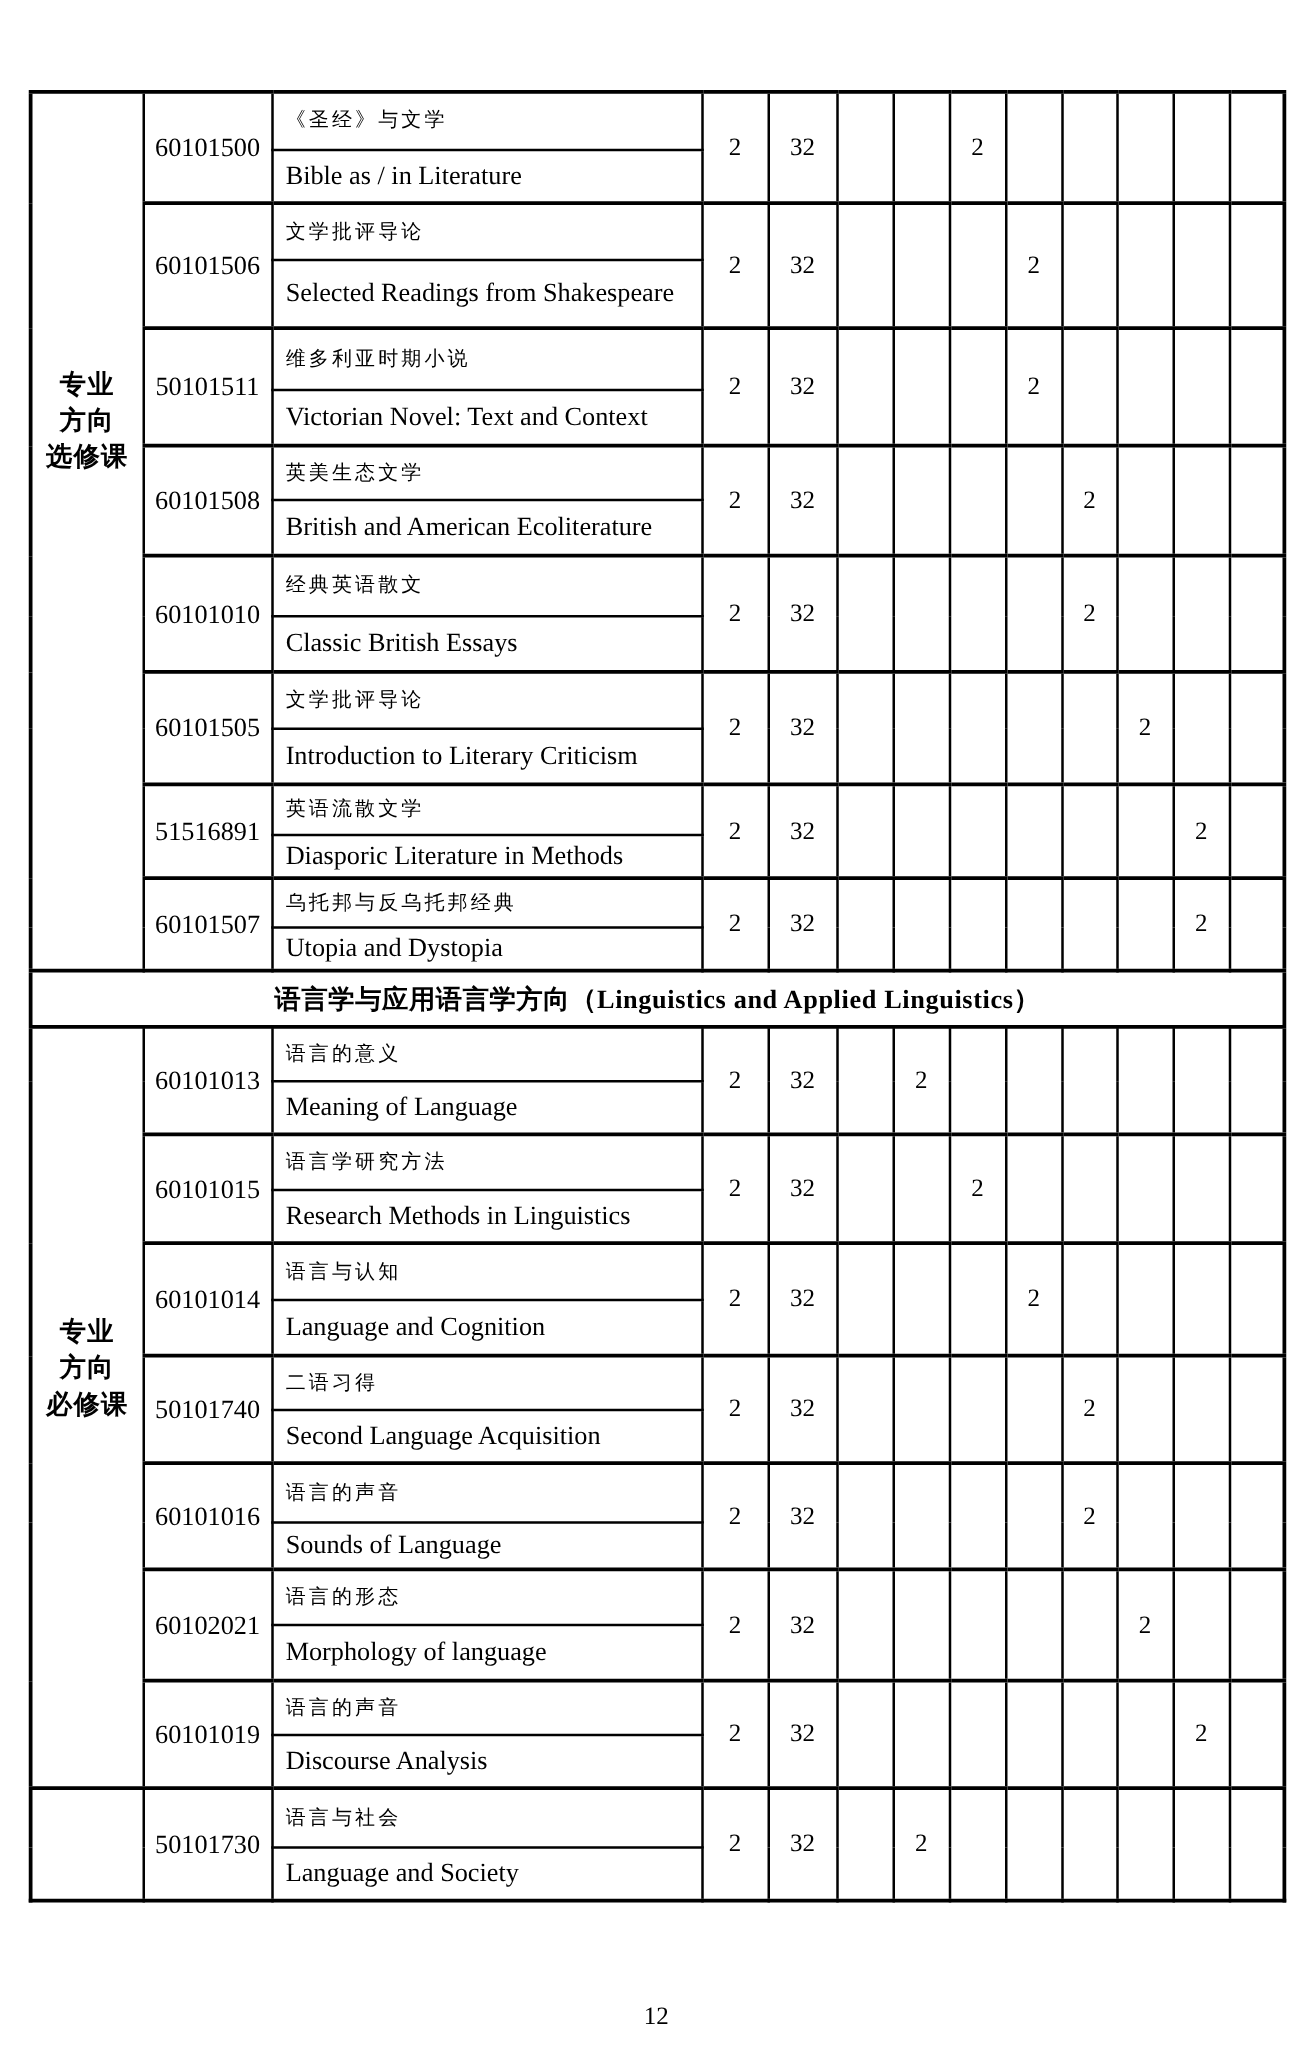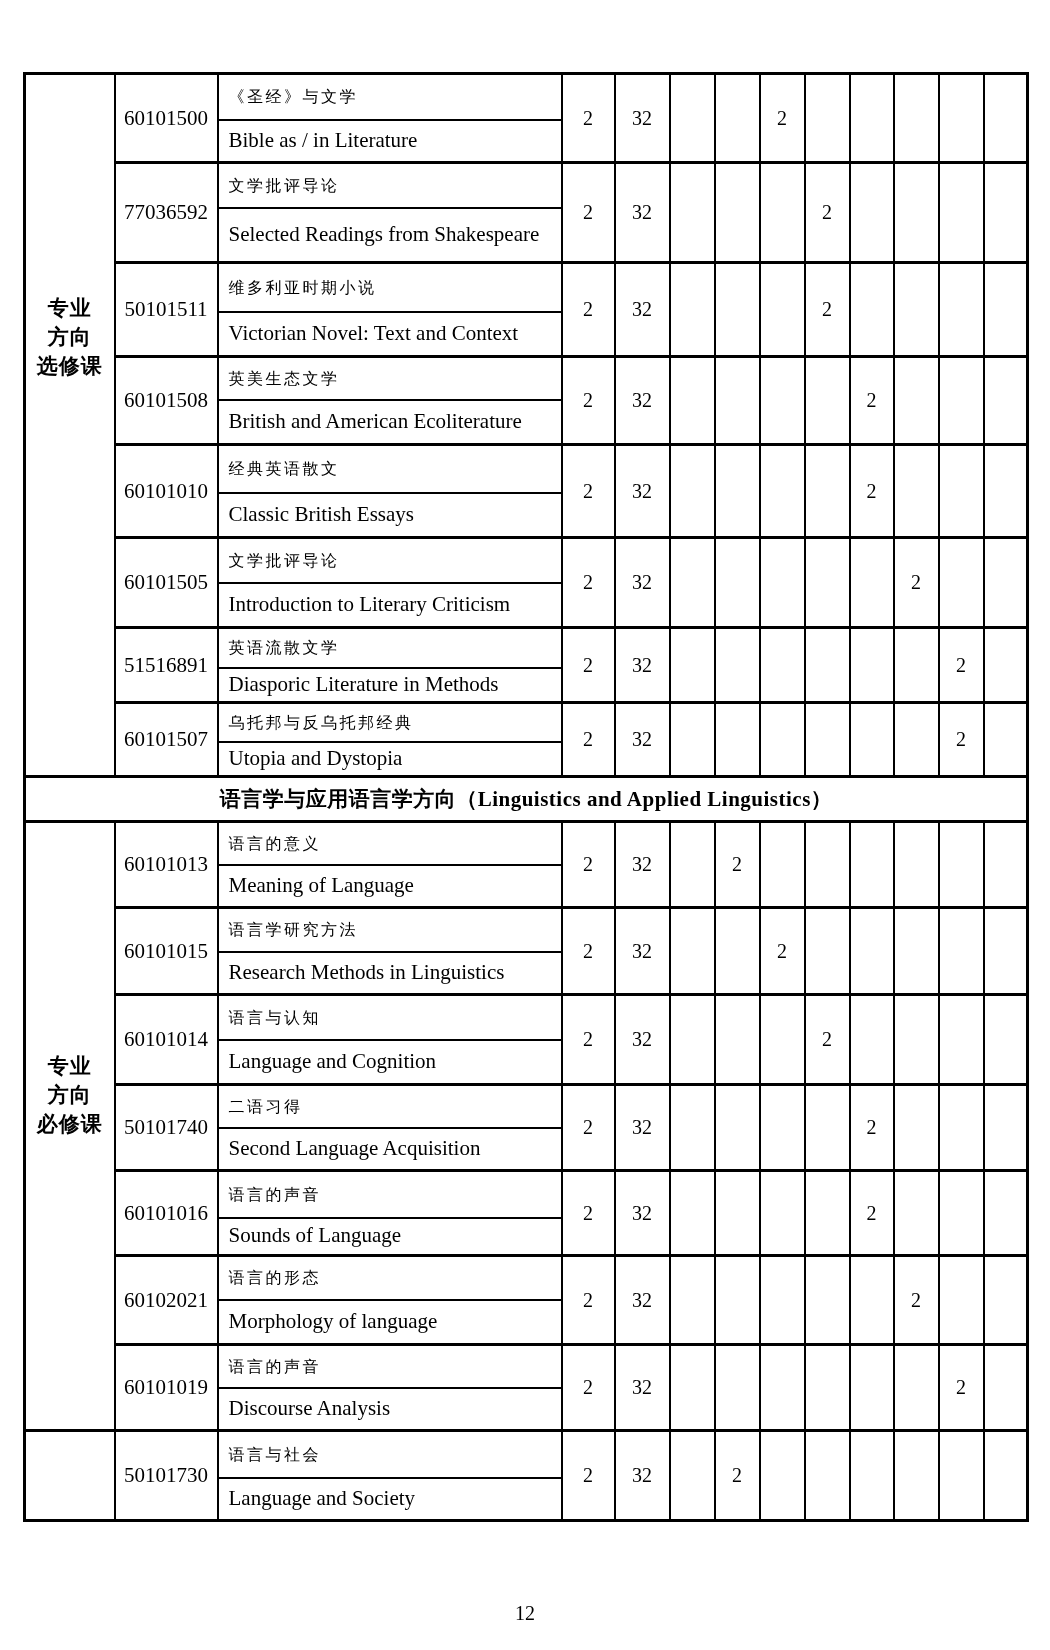--- a/index.html
+++ b/index.html
@@ -77,21 +77,21 @@
     <td class="sem" rowspan="2"></td>
     <td class="sem" rowspan="2"></td>
     <td class="sem" rowspan="2"></td>
     <td class="sem" rowspan="2"></td>
   </tr>
   <tr class="rb" style="height:43px">
     <td class="en">Bible as / in Literature</td>
   </tr>
 
   <tr class="rt" style="height:45px">
-    <td class="code" rowspan="2">77036592</td>
+    <td class="code" rowspan="2">60101506</td>
     <td class="zh">文学批评导论</td>
     <td class="num" rowspan="2">2</td>
     <td class="num" rowspan="2">32</td>
     <td class="sem" rowspan="2"></td>
     <td class="sem" rowspan="2"></td>
     <td class="sem" rowspan="2"></td>
     <td class="sem" rowspan="2">2</td>
     <td class="sem" rowspan="2"></td>
     <td class="sem" rowspan="2"></td>
     <td class="sem" rowspan="2"></td>

